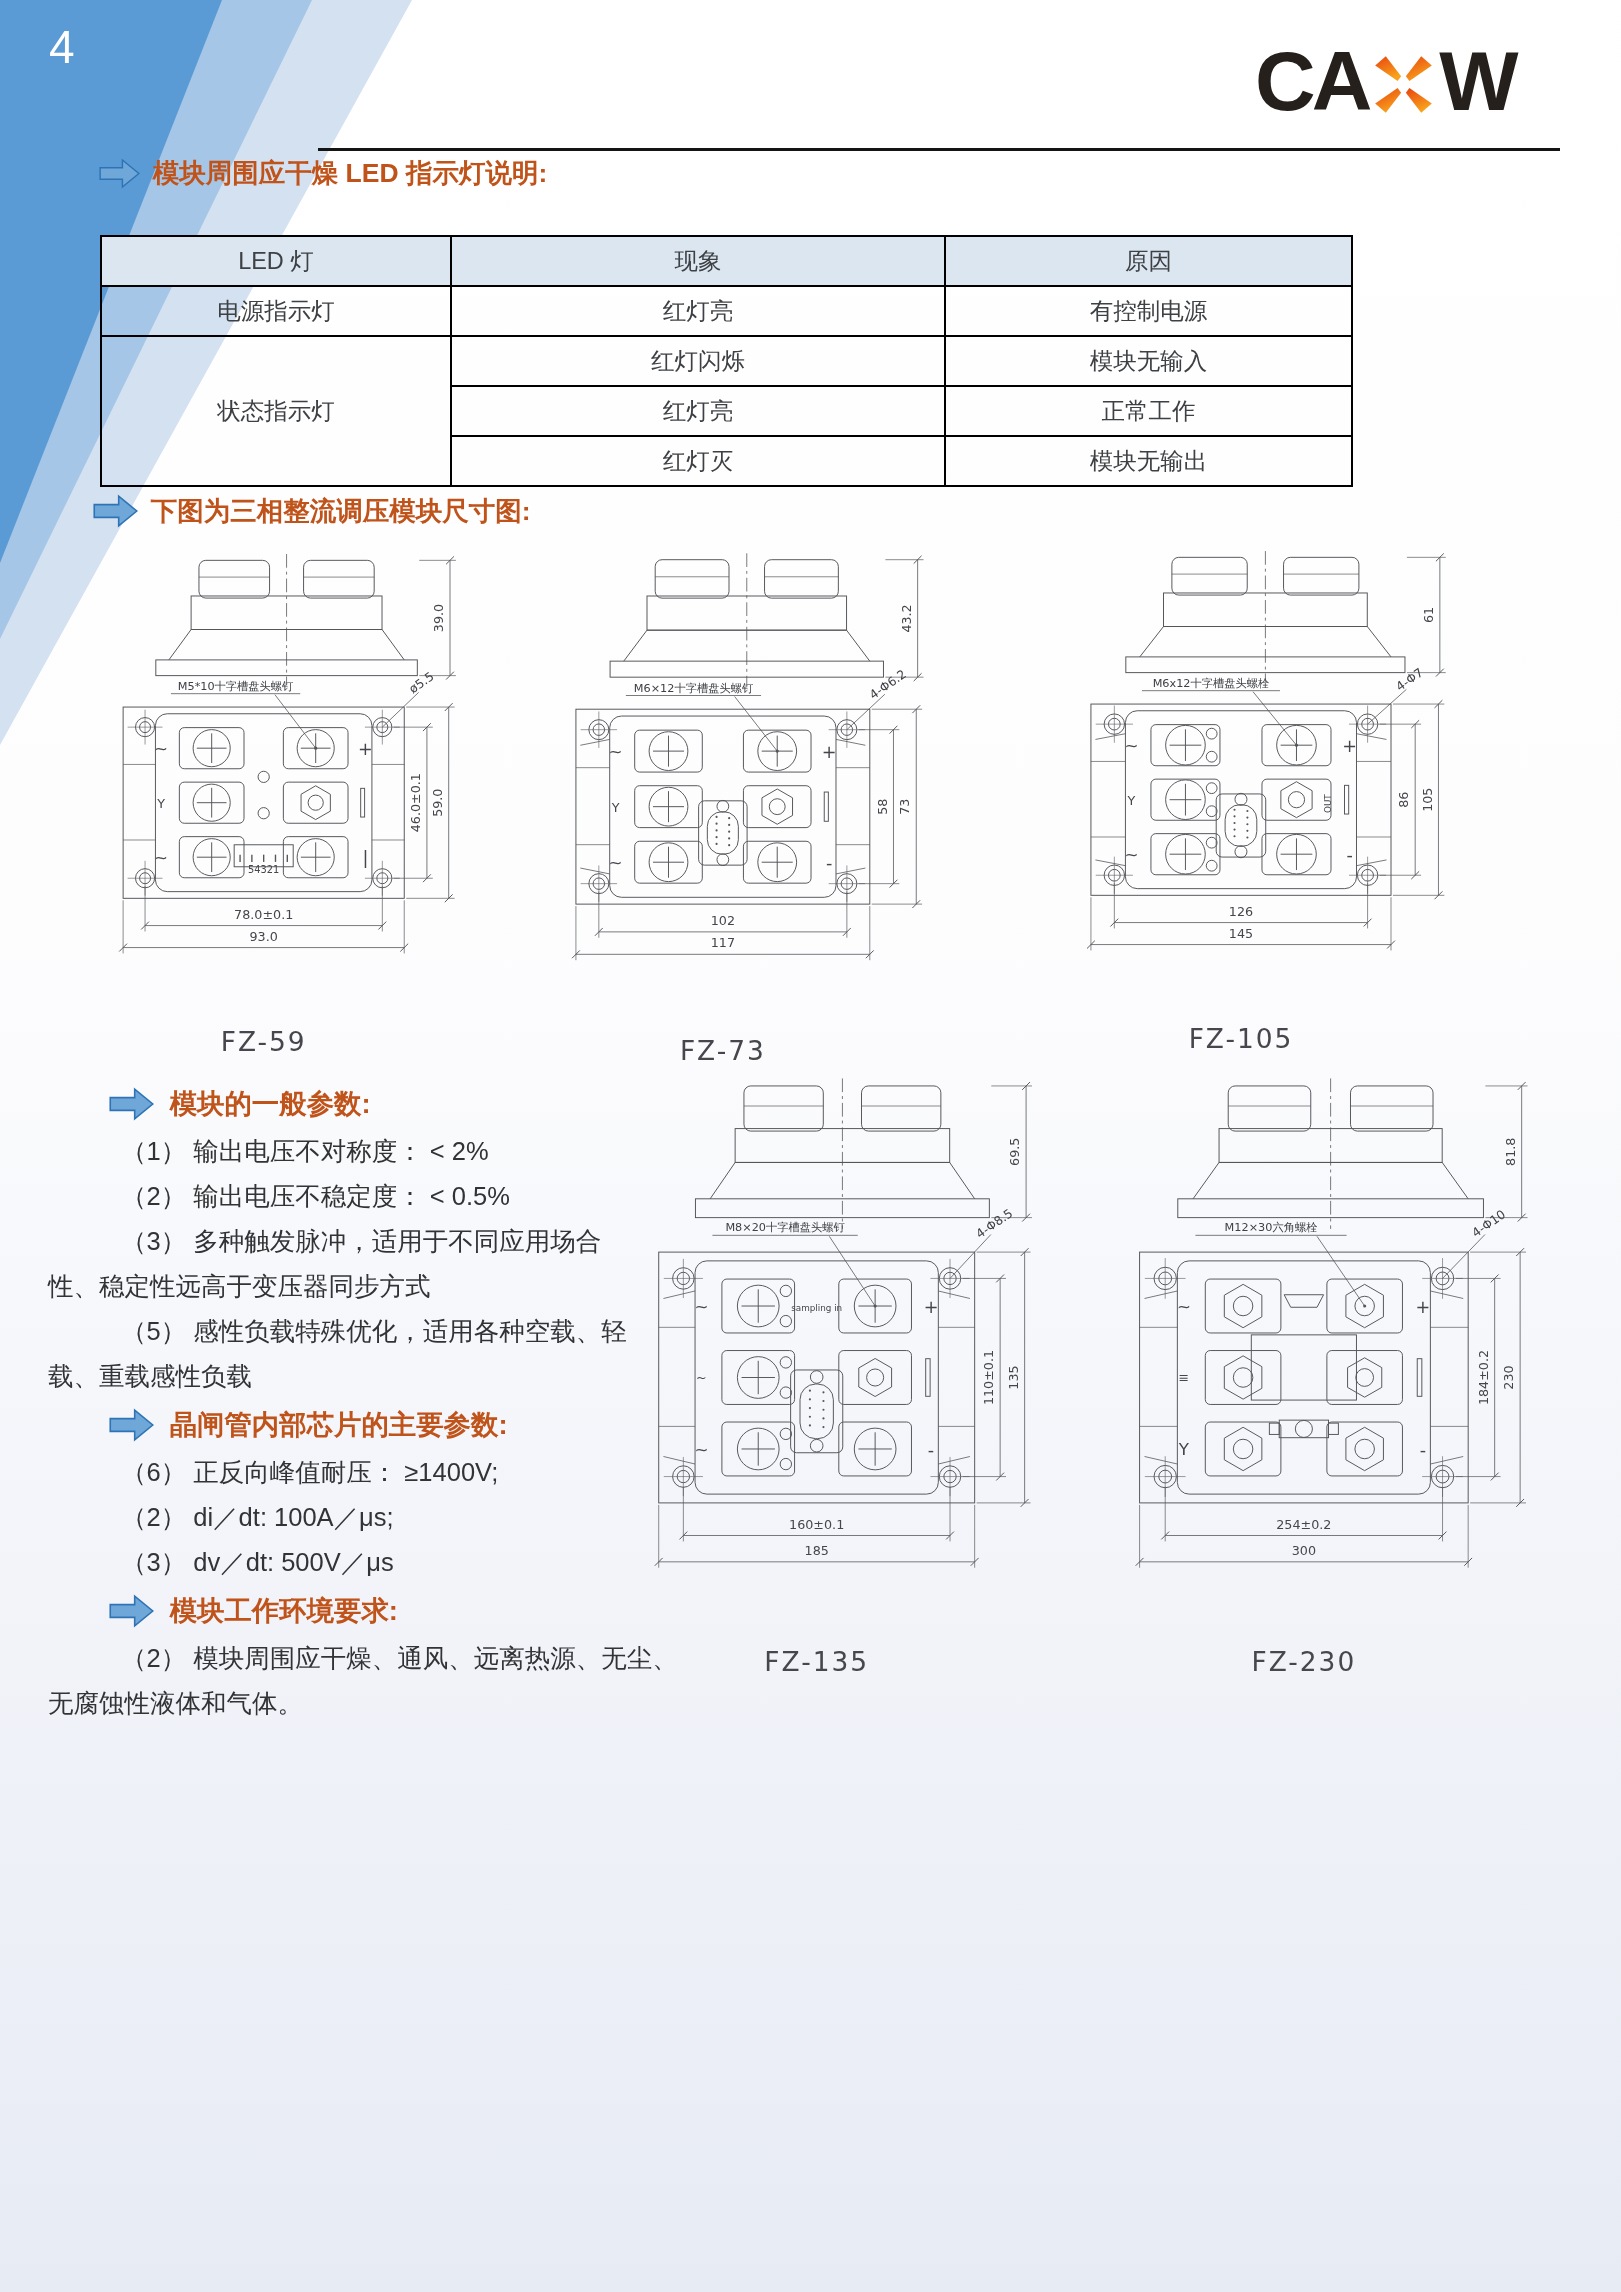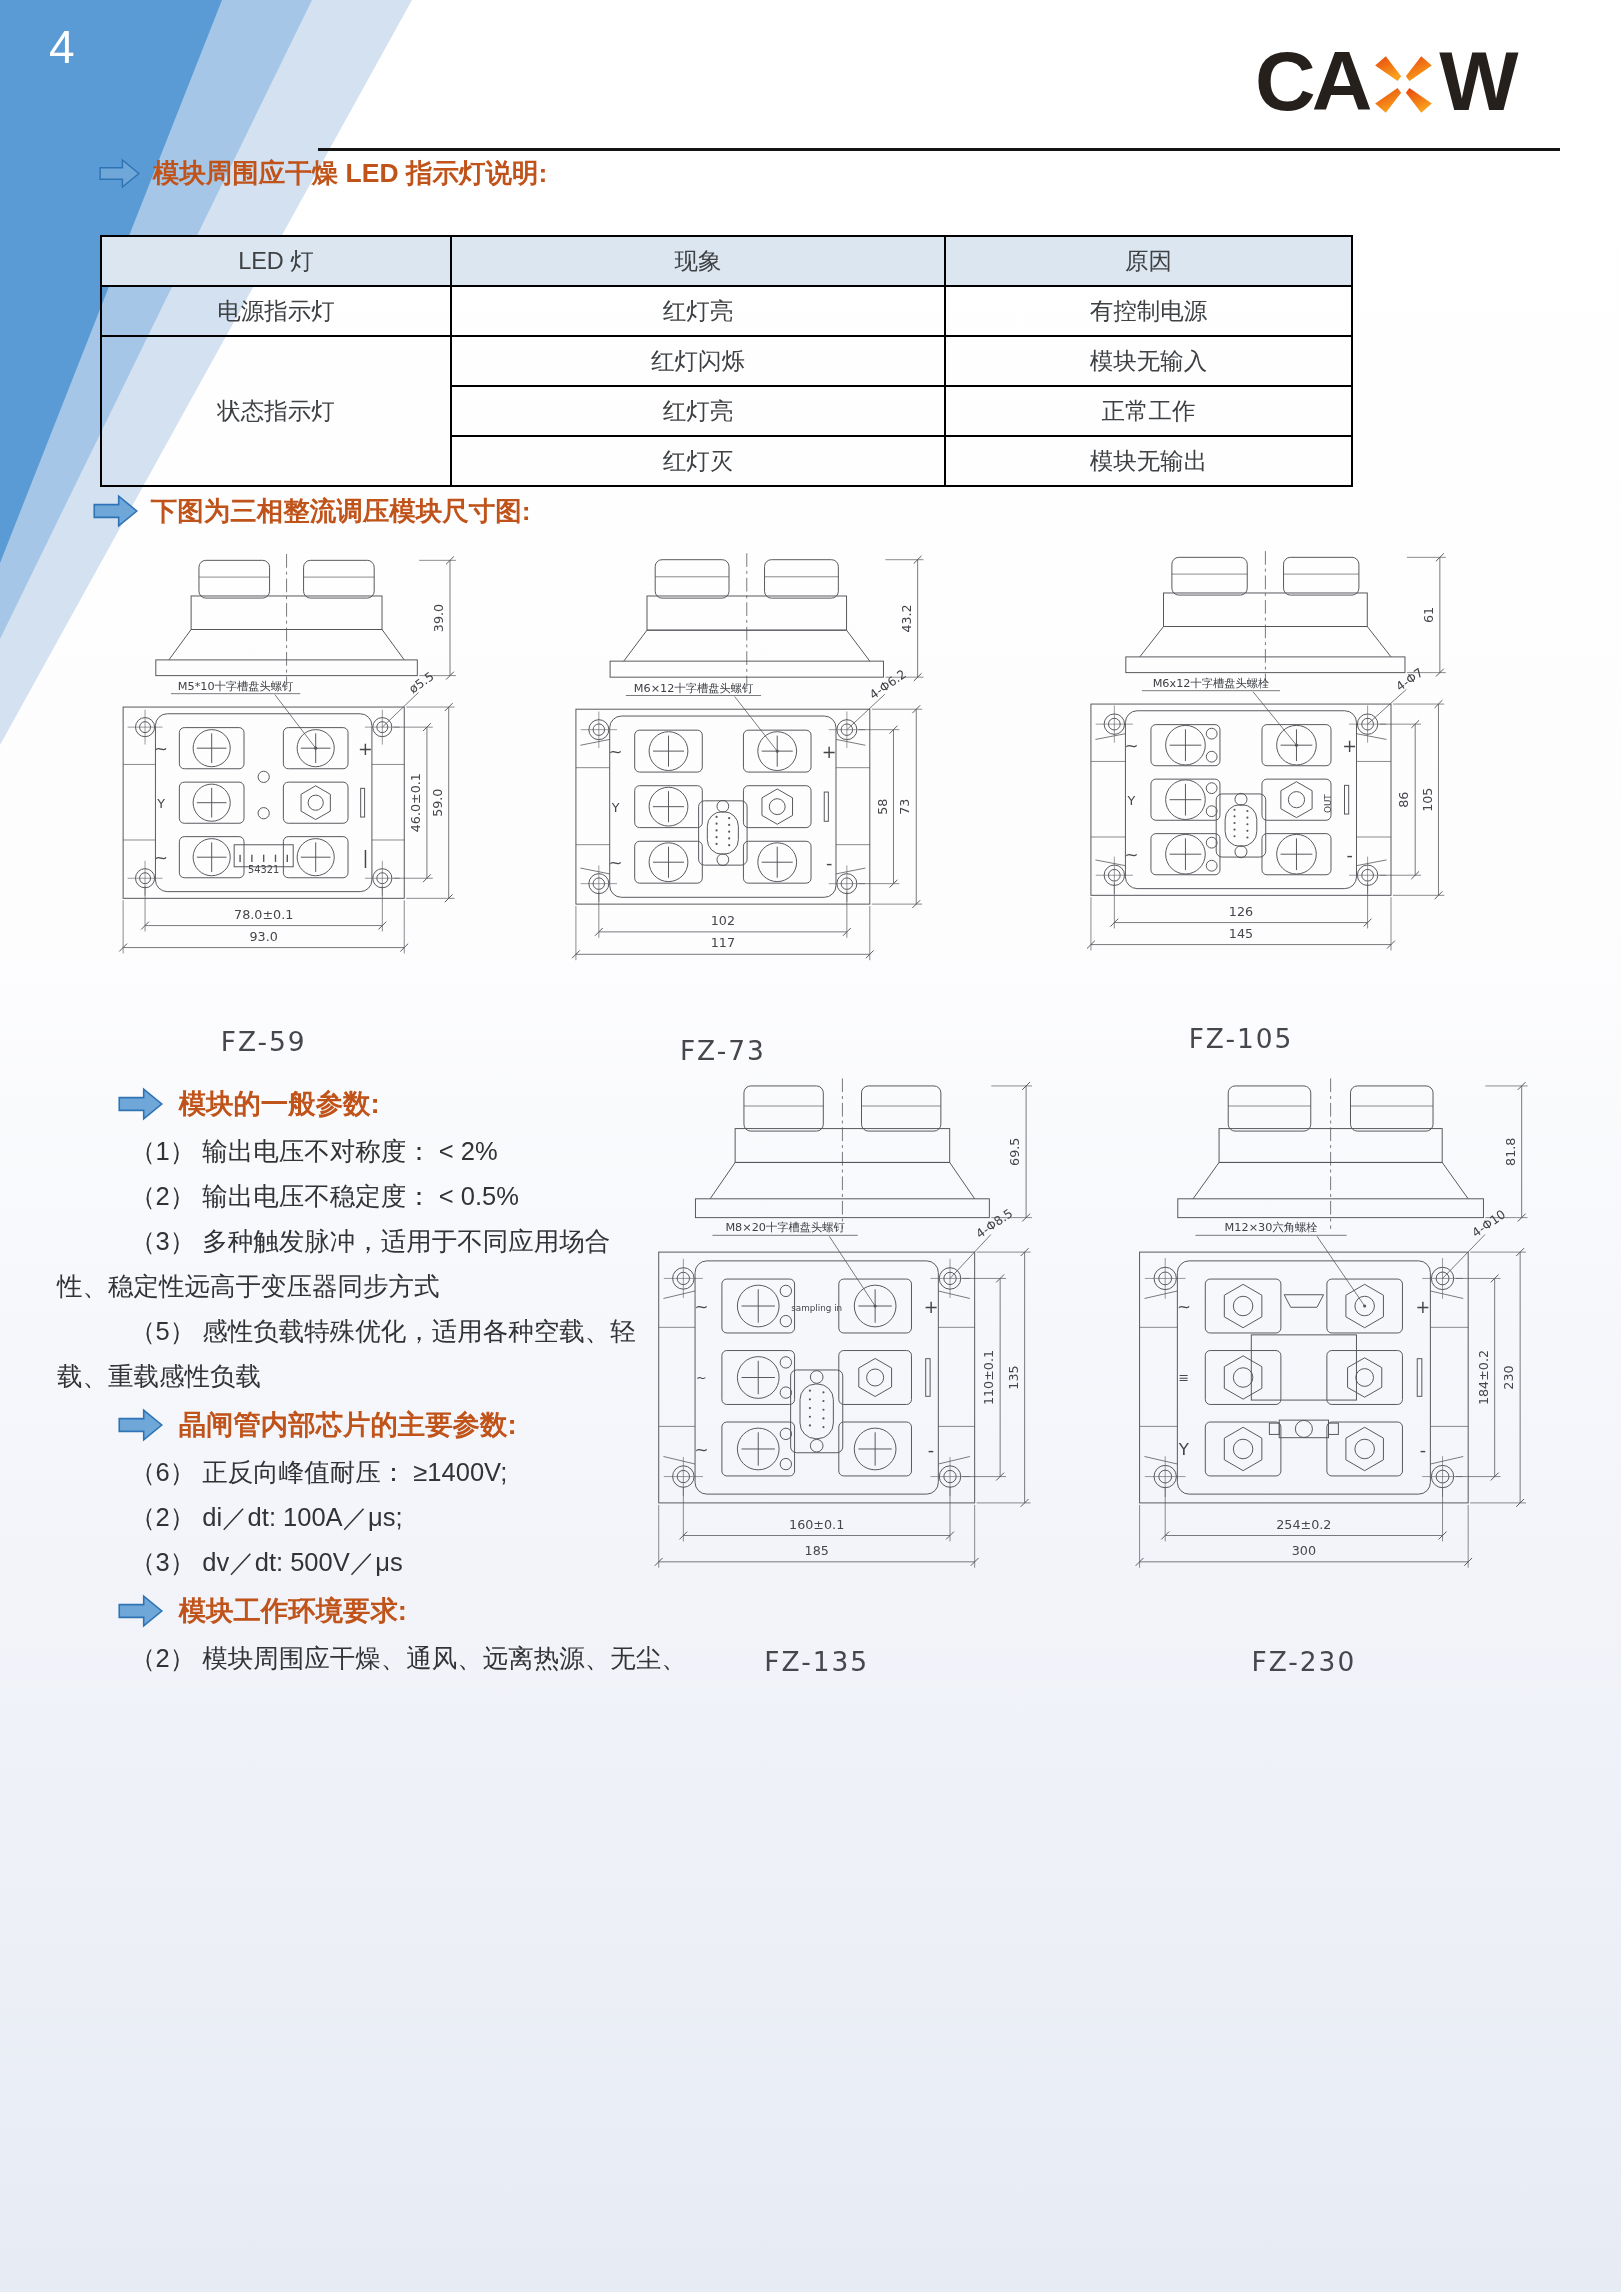--- a/index.html
+++ b/index.html
@@ -15,21 +15,21 @@
 .logo{position:absolute;left:1255px;top:39px;display:flex;align-items:center}
 .lg{font-size:84px;font-weight:800;color:#26201c;letter-spacing:-3.9px;line-height:1}
 .lgx{width:59px;height:59px;margin:7.8px 5.9px 0}
 .topline{position:absolute;left:318px;top:148px;width:1242px;height:2.9px;background:#141414}
 .h{position:absolute;display:flex;align-items:center;gap:12.7px;font-weight:bold;color:#c0531a;font-size:26.5px;white-space:nowrap}
 .arr{flex:0 0 auto}
 .ledtable{position:absolute;left:100px;top:235px;border-collapse:collapse;table-layout:fixed;width:1251px;
   font-size:23.5px;color:#3e4144;text-align:center}
 .ledtable th,.ledtable td{border:2px solid #000;height:43px;font-weight:normal;padding:8px}
 .ledtable th{background:#dce6f1}
-.params{position:absolute;left:57px;top:1078px;width:588px;color:#323335}
+.params{position:absolute;left:48px;top:1078px;width:588px;color:#323335}
 .h3row{display:flex;align-items:center;gap:15.7px;height:51px;margin-left:61px;font-weight:bold;color:#c0531a;font-size:27.4px;white-space:nowrap}
 .pline{font-size:25.5px;line-height:45px;white-space:nowrap}
 .pline.num{margin-left:73px}
 .drawing{position:absolute}
 svg text{font-family:"DejaVu Sans","Liberation Sans",sans-serif}
 </style>
 </head>
 <body>
 
 <div class="page">
@@ -711,17 +711,18 @@
       </div>
 
     <div class="h3row">
       <svg class="arr" width="45" height="34" viewBox="0 0 42 32">
         <polygon points="1,10 24,10 24,2 41,16 24,30 24,22 1,22" fill="#6fa7d8" stroke="#2e74b5" stroke-width="1.5"></polygon>
       </svg>
       <span>模块工作环境要求:</span>
     </div>
     <div>
         <div class="pline num">（2） 模块周围应干燥、通风、远离热源、无尘、</div>
+        <div class="pline">无腐蚀性液体和气体。</div>
       </div>
   </div>
 
 </div>
 
 
 </body></html>

